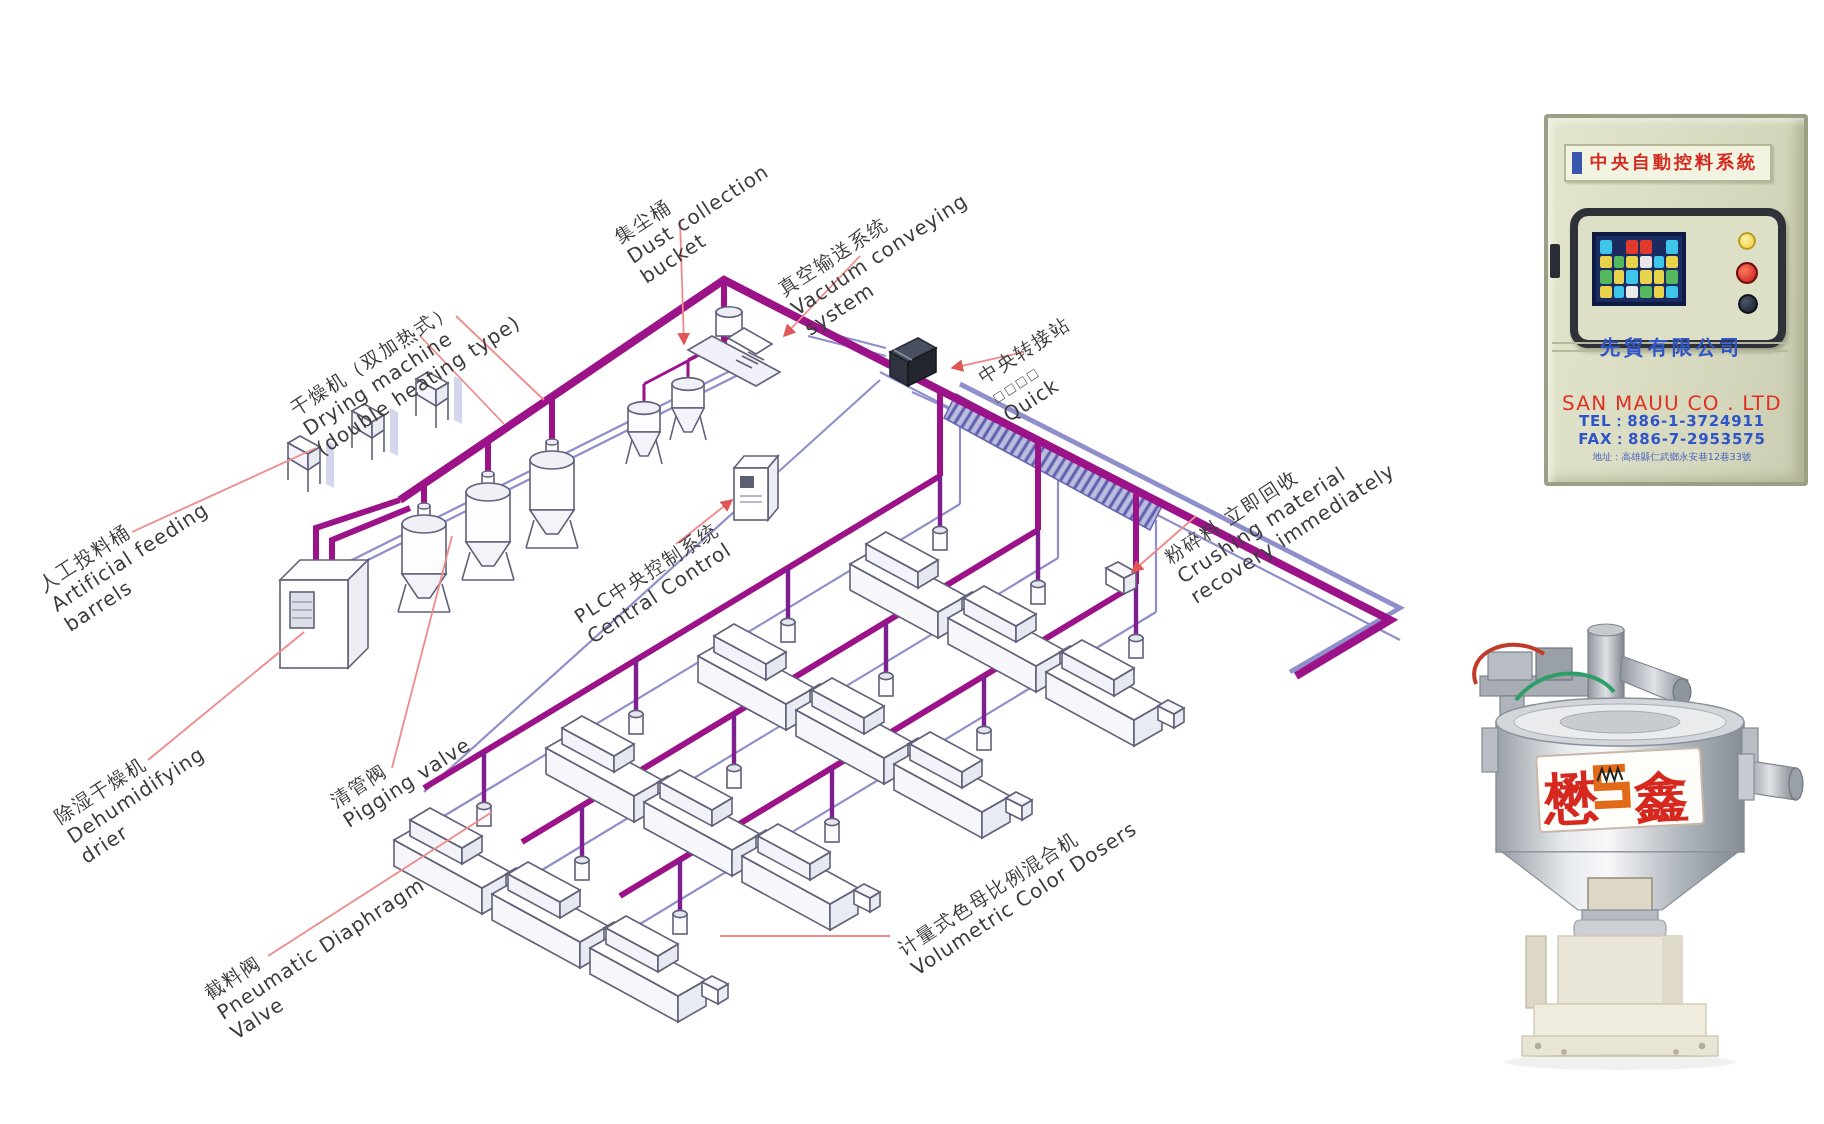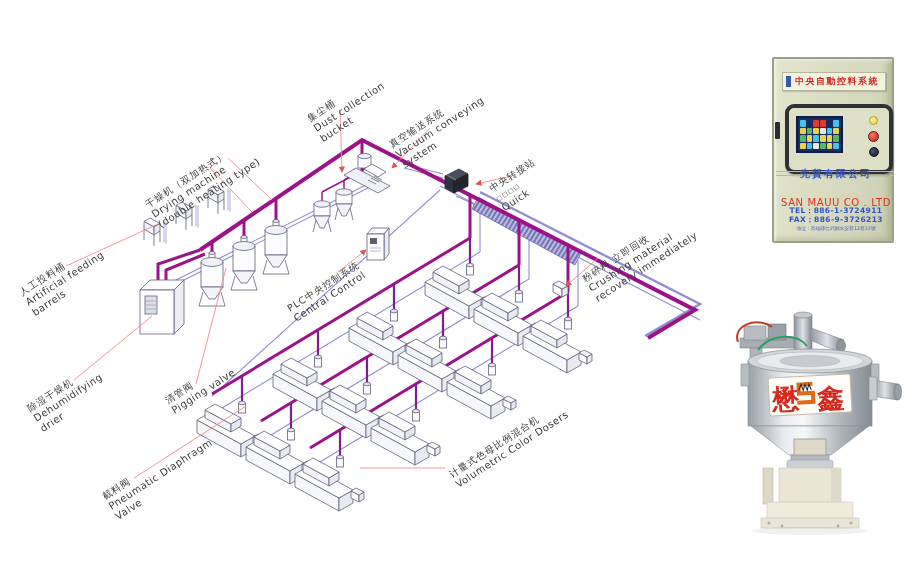--- a/index.html
+++ b/index.html
@@ -12,21 +12,21 @@
   .lab-cn{font-size:9.5px;fill:#3c3c3c;letter-spacing:1px;}
   .lab-en{font-size:10px;fill:#3c3c3c;letter-spacing:.5px;}
   .lab-sub{font-size:6px;fill:#555;letter-spacing:1px;}
   .pipe-m{stroke:#9c1389;fill:none;}
   .pipe-d{stroke:#7d1f8e;fill:none;}
   .pipe-b{stroke:#8f8fcb;fill:none;}
   .leader{stroke:#ef8a8a;stroke-width:.9;fill:none;}
   .mc{stroke:#61617a;stroke-width:.8;}
 
   
-  .panel{position:absolute;left:772px;top:57px;width:122px;height:186px;}
+  .panel{position:absolute;left:772px;top:57px;width:132px;height:186px;}
   .cabinet{position:absolute;inset:0;background:linear-gradient(100deg,#e3e6cd,#d4d7bb 70%,#c9ccb0);
            border:2px solid #9aa083;border-radius:2px;
            box-shadow:inset 2px 2px 3px rgba(255,255,255,.55), inset -4px -2px 6px rgba(90,95,60,.25);}
   .plate{position:absolute;left:8px;top:13px;width:102px;height:17px;background:#f2f3e0;
          border:1px solid #b4b896;display:flex;align-items:center;box-shadow:1px 1px 1px rgba(0,0,0,.15);}
   .plate-ico{width:5px;height:11px;background:#3a57b0;margin:0 4px 0 3px;}
   .plate-txt{color:#d42a20;font-weight:bold;font-size:9px;letter-spacing:1.5px;white-space:nowrap;}
   .door{position:absolute;left:11px;top:45px;width:100px;height:62px;border:4px solid #2e3138;
         border-radius:9px;background:#dde0c6;box-shadow:1px 2px 2px rgba(0,0,0,.25);}
   .screen{position:absolute;left:7px;top:8px;width:47px;height:37px;background:#1b2c62;
@@ -320,21 +320,21 @@
       <div class="lamp"></div>
       <div class="btn-red"></div>
       <div class="btn-dark"></div>
     </div>
     <div class="handle"></div>
     <div class="seam" style="top:112px"></div>
     <div class="seam" style="top:116px"></div>
     <div class="ptext co-cn">先貿有限公司</div>
     <div class="ptext co-en">SAN MAUU CO . LTD</div>
     <div class="ptext co-tel">TEL：886-1-3724911</div>
-    <div class="ptext co-fax">FAX：886-9-3726213</div>
+    <div class="ptext co-fax">FAX：886-7-2953575</div>
     <div class="ptext co-ad">地址：高雄縣仁武鄉永安巷12巷33號</div>
   </div>
 </div>
 
 <svg class="hopper" width="200" height="240" viewBox="0 0 200 240">
   <defs>
     <linearGradient id="steelH" x1="0" y1="0" x2="1" y2="0">
       <stop offset="0" stop-color="#9aa0a8"></stop>
           <stop offset=".28" stop-color="#e8ebee"></stop>
       <stop offset=".45" stop-color="#f7f8fa"></stop>

